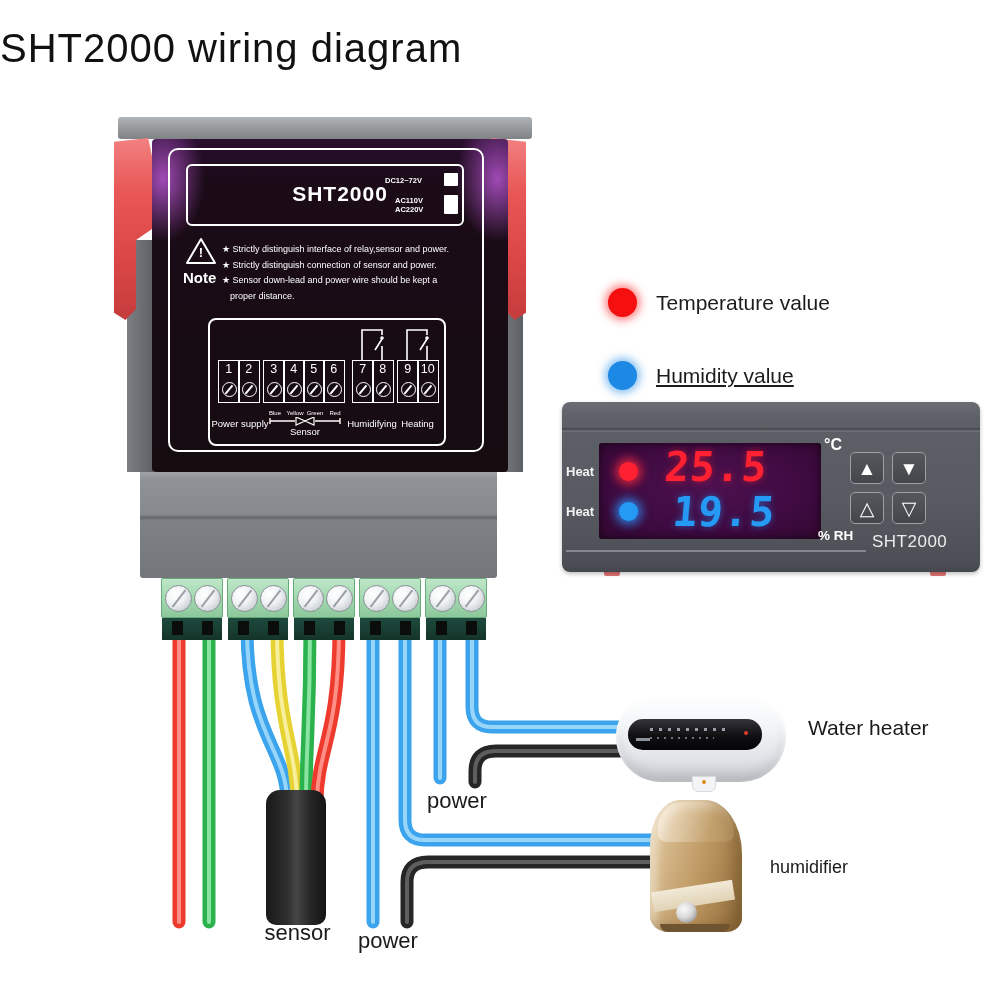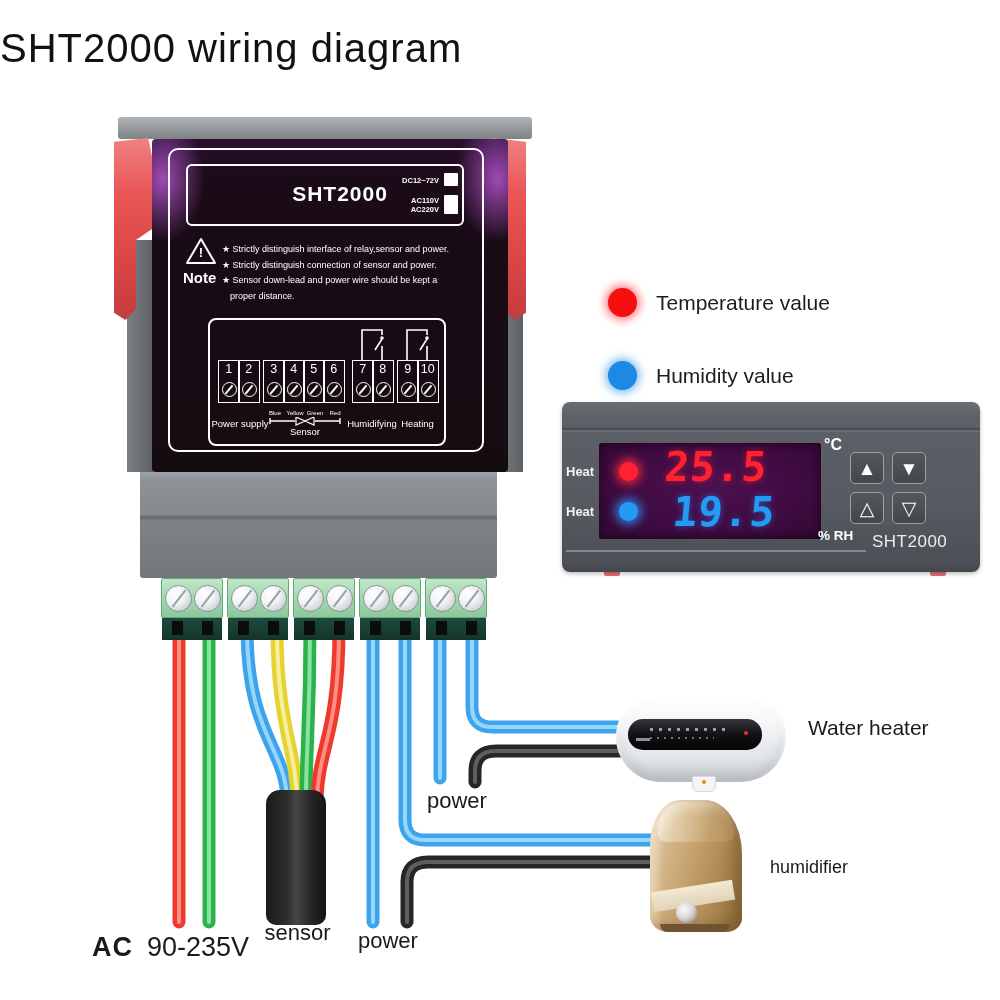--- a/index.html
+++ b/index.html
@@ -21,21 +21,21 @@
   .clip-r{left:488px;clip-path:polygon(100% 2%,10% 0%,0% 10%,0% 50%,42% 56%,42% 94%,70% 100%,100% 96%);}
   .bd-face{left:152px;top:139px;width:356px;height:333px;border-radius:4px;
     background:
       radial-gradient(ellipse 60px 90px at 3% 12%, rgba(205,95,235,.75), transparent 70%),
       radial-gradient(ellipse 60px 90px at 97% 12%, rgba(205,95,235,.75), transparent 70%),
       linear-gradient(180deg,#2a0e30 0%,#1b0b18 12%,#150c10 100%);}
   .bd-label-border{left:168px;top:148px;width:312px;height:300px;border:2px solid #fff;border-radius:10px;}
   .bd-header{left:186px;top:164px;width:274px;height:58px;border:2px solid #fff;border-radius:6px;}
   .bd-model{left:240px;top:182px;width:200px;text-align:center;font-size:21px;font-weight:bold;
     color:#fff;letter-spacing:1px;}
-  .bd-opt-label{color:#fff;font-size:7.5px;text-align:right;line-height:9px;font-weight:bold;}
+  .bd-opt-label{color:#fff;font-size:7.5px;text-align:left;line-height:9px;font-weight:bold;}
   .opt1-label{left:385px;top:176px;width:54px;}
   .opt2-label{left:395px;top:196px;width:44px;white-space:pre-line;}
   .bd-chk{background:#fff;border-radius:1px;}
   .chk1{left:444px;top:173px;width:14px;height:13px;}
   .chk2{left:444px;top:195px;width:14px;height:19px;}
   .warn-tri{left:186px;top:237px;}
   .warn-bang{left:196px;top:245px;width:10px;text-align:center;font-size:13px;font-weight:bold;color:#fff;}
   .note-label{left:183px;top:269px;font-size:15px;font-weight:bold;color:#fff;}
   .note-lines{left:222px;top:242px;width:256px;color:#fff;font-size:9px;line-height:15.5px;}
   .note-line{white-space:nowrap;}
@@ -73,21 +73,21 @@
   .wires{left:0;top:0;z-index:1;}
 
   .sensor-cable{left:266px;top:790px;width:60px;height:135px;z-index:2;border-radius:14px 14px 10px 10px;
     background:linear-gradient(90deg,#1a1a1a 0%,#2e2e2e 35%,#464646 50%,#262626 75%,#141414 100%);}
 
   
   .legend-dot{width:29px;height:29px;border-radius:50%;}
   .dot-temp{left:608px;top:288px;background:var(--legend-red);box-shadow:0 0 9px 3px rgba(250,20,20,.55);}
   .dot-hum{left:608px;top:361px;background:var(--legend-blue);box-shadow:0 0 9px 3px rgba(30,136,229,.55);}
   .legend-label{font-size:21px;color:#1c1c1c;}
-  .lbl-temp{left:656px;top:291px;} .lbl-hum{left:656px;top:364px;}
+  .lbl-temp{left:656px;top:291px;} .lbl-hum{left:656px;top:364px;text-decoration:underline;}
 
   
   .fc{left:562px;top:402px;width:418px;height:170px;border-radius:8px;z-index:4;
     background:linear-gradient(180deg,#6a6d73 0%,#5d6066 10%,#575a60 60%,#4c4f55 94%,#44474d 100%);
     box-shadow:0 2px 4px rgba(0,0,0,.25);}
   .fc-foot{width:16px;height:10px;top:566px;background:#e27272;border-radius:2px;z-index:3;}
   .foot-l{left:604px;} .foot-r{left:930px;}
   .fc-topseam{position:absolute;left:0;top:26px;width:418px;height:4px;
     background:linear-gradient(180deg,#3d4045,#74777d);}
   .fc-display{position:absolute;left:37px;top:41px;width:222px;height:96px;border-radius:3px;
@@ -417,20 +417,19 @@
       <div class="wh-tab-dot"></div>
     </div>
 
   <div class="abs hm-body">
     <div class="hm-dome"></div>
     <div class="hm-band"></div>
     <div class="hm-knob"></div>
     <div class="hm-base"></div>
   </div>
 
-  <div class="abs cap lbl-ac"><b>AC</b><span>90-235V</span></div>
   <div class="abs cap lbl-sensor">sensor</div>
   <div class="abs cap lbl-power-bottom">power</div>
   <div class="abs cap lbl-power-mid">power</div>
   <div class="abs cap lbl-heater">Water heater</div>
   <div class="abs cap lbl-humidifier">humidifier</div>
 
 </div>
 
 </body></html>

